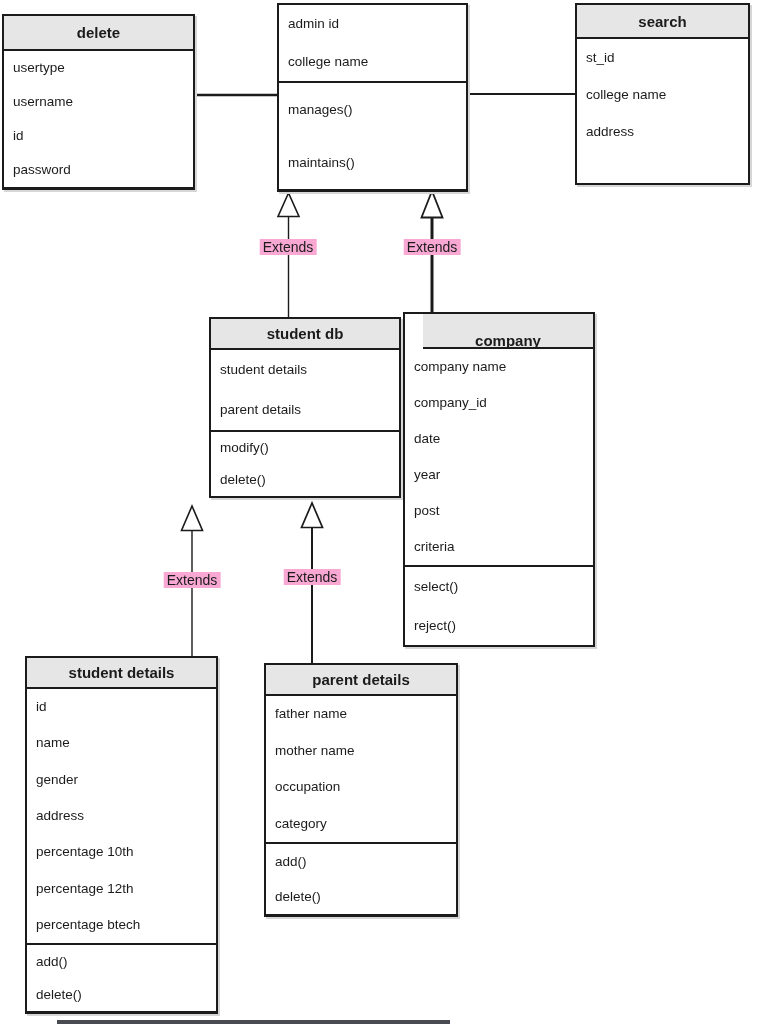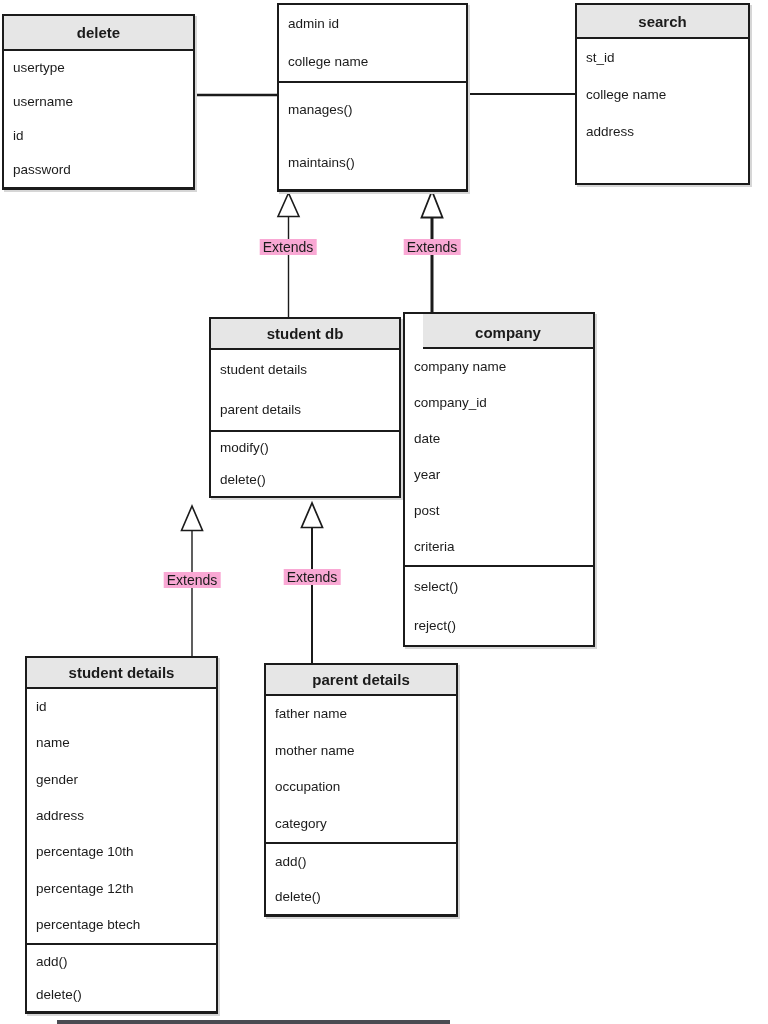--- a/index.html
+++ b/index.html
@@ -21,21 +21,21 @@
     box-shadow:2px 2px 0 #d6d6d6;
   }
   .class-box.thick-bottom { border-bottom-width:3px; }
   .class-header {
     flex:0 0 auto;
     background:var(--header-fill,#e6e6e6);
     border-bottom:2px solid var(--line,#1b1b1b);
     font-weight:bold; font-size:15px;
     display:flex; align-items:center; justify-content:center;
   }
-  .class-header.header-top { align-items:flex-start; padding-top:10px;margin-left:18px; }
+  .class-header.header-top { align-items:flex-start; padding-top:18px;margin-left:18px; }
   .class-section {
     display:flex; flex-direction:column; justify-content:space-around;
     padding-left:9px; font-size:13.5px; overflow:hidden;
   }
   .class-section.ops { border-top:2px solid var(--line,#1b1b1b); }
   .member { white-space:nowrap; line-height:16px; }
   .extends-label {
     position:absolute; z-index:2; transform:translate(-50%,-50%);
     background:#f9a8d4; padding:0 3px; font-size:14px; color:var(--ink,#1b1b1b);
   }

